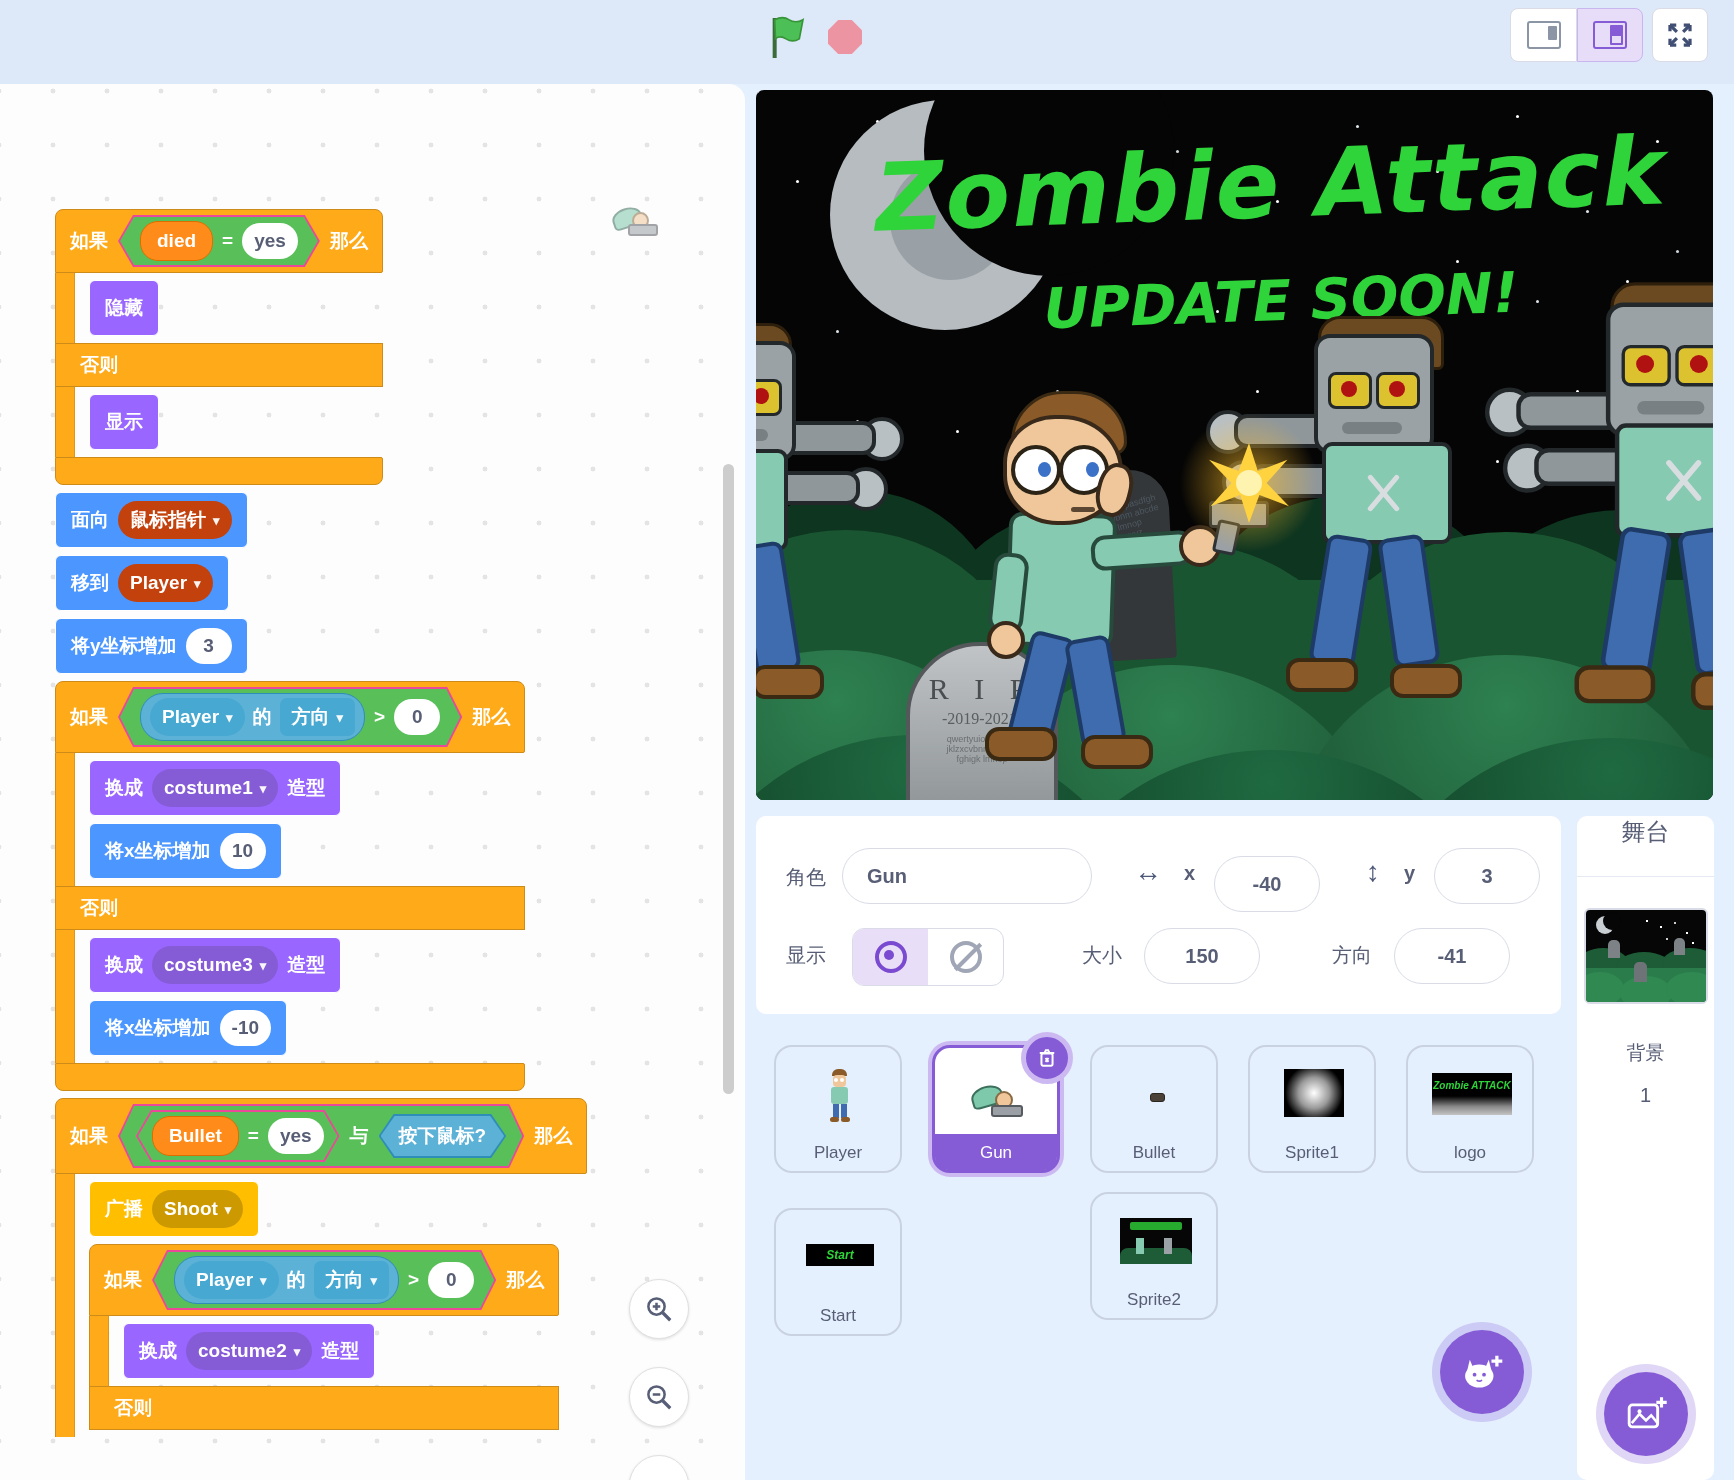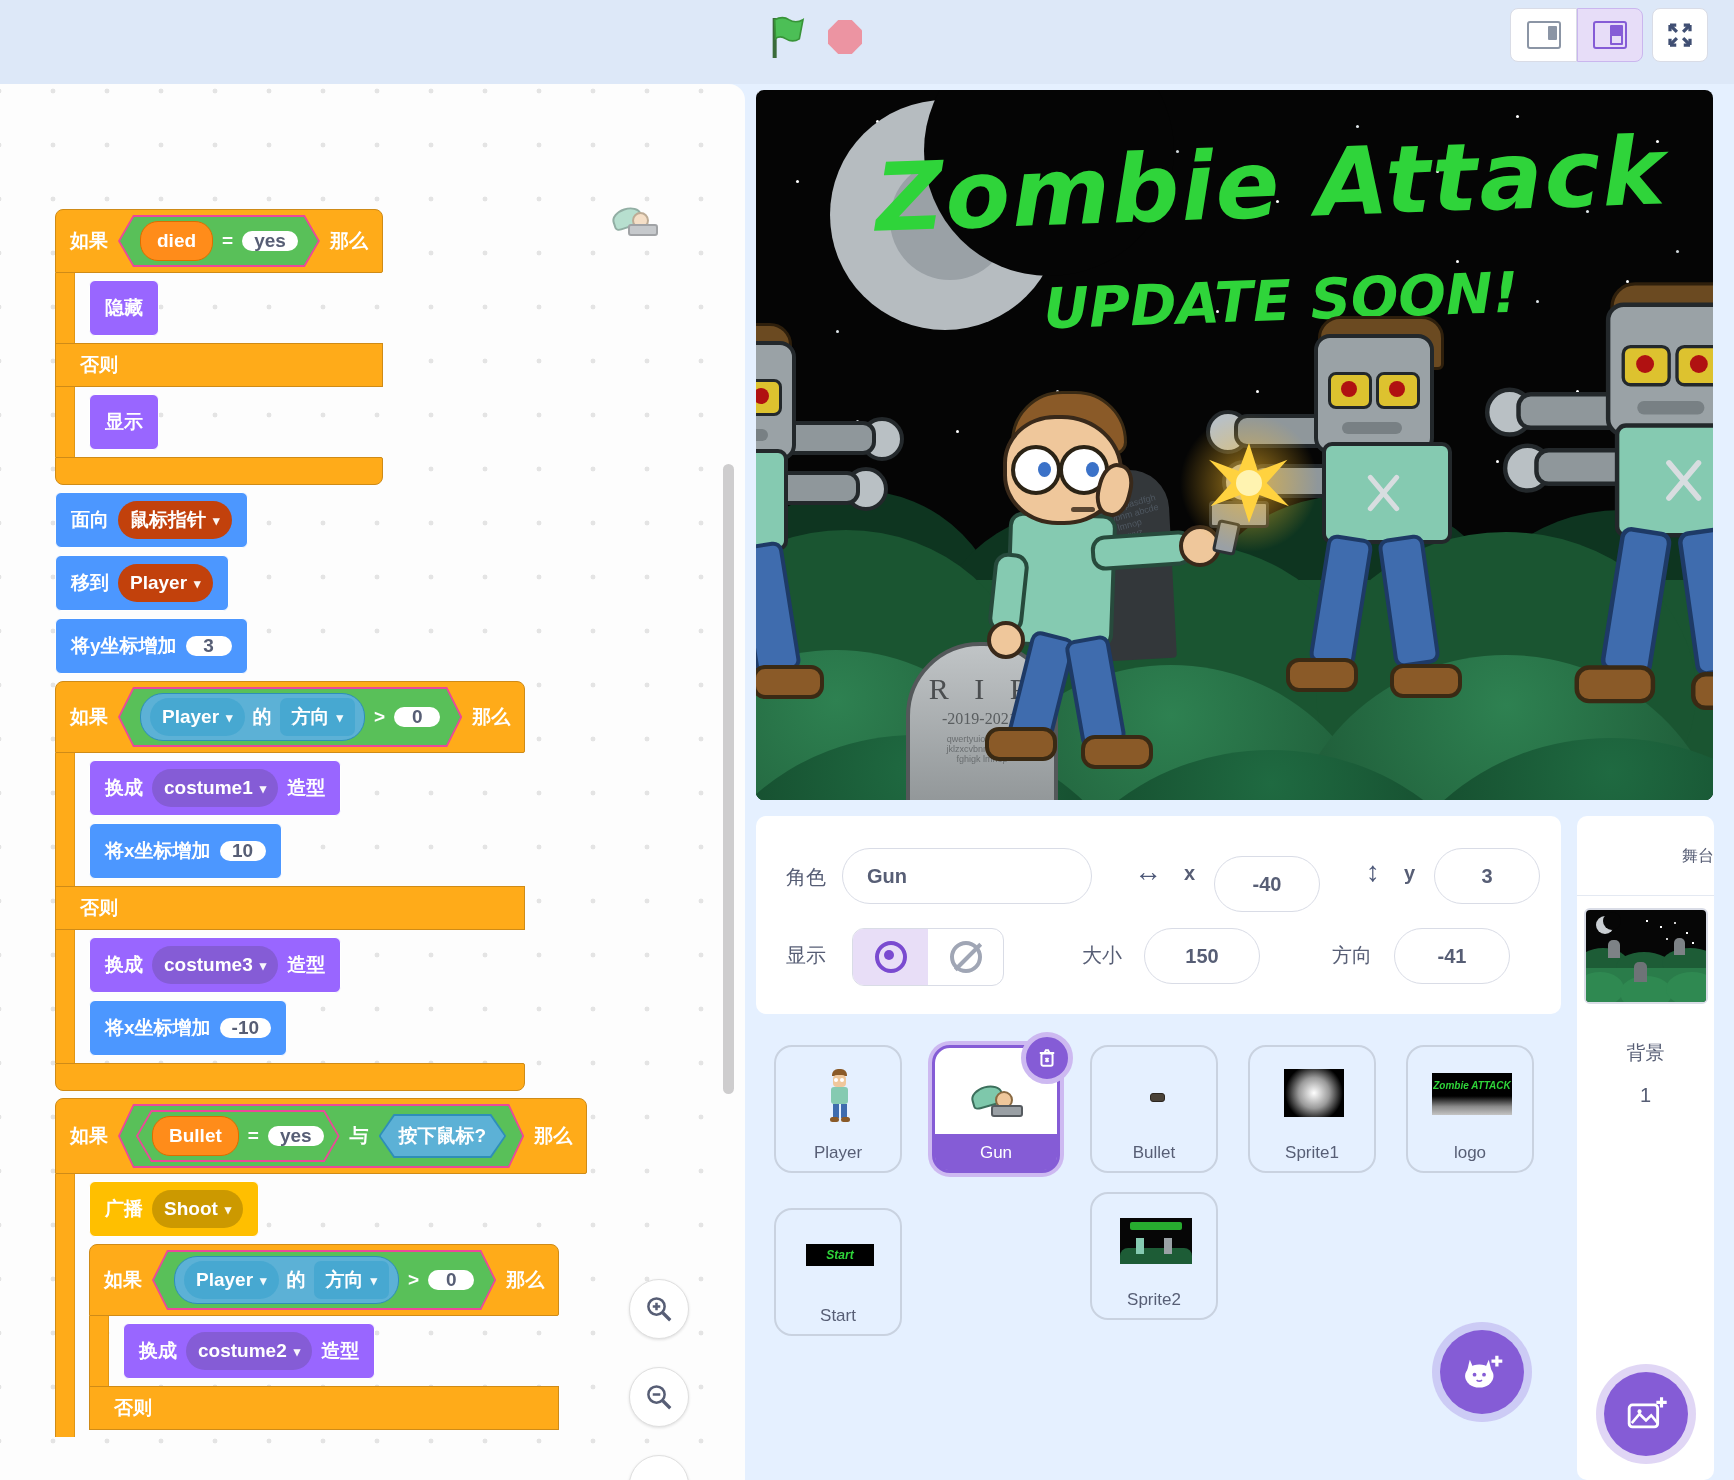--- a/index.html
+++ b/index.html
@@ -44,21 +44,21 @@
            border:1px solid #CC9900;border-bottom:none;border-radius:48px 48px 0 0/19px 19px 0 0}
   .dd{display:inline-flex;align-items:center;height:38px;padding:0 12px;border-radius:19px;color:#fff;cursor:pointer}
   .dd::after{content:"▾";font-size:13px;margin-left:7px;opacity:.95}
   .dd.rect{border-radius:7px}
   .dd.white{background:#fff;color:#575e75}
   .dd.white::after{color:#575e75}
   .dd.m{background:#c2410c}
   .dd.l{background:#855CD6}
   .dd.e{background:#CC9900}
   .dd.s{background:#47A8D1}
-  .oval{background:#fff;color:#575e75;border-radius:18px;min-width:46px;height:20px;display:inline-flex;
+  .oval{background:#fff;color:#575e75;border-radius:18px;min-width:46px;height:36px;display:inline-flex;
         align-items:center;justify-content:center;padding:0 12px;box-sizing:border-box;cursor:text}
   .varoval{background:#FF8C1A;border:1px solid #DB6E00;border-radius:18px;height:38px;display:inline-flex;
            align-items:center;padding:0 16px;cursor:grab}
   .hexw{display:inline-flex;padding:2px;clip-path:polygon(15px 0,calc(100% - 15px) 0,100% 50%,calc(100% - 15px) 100%,15px 100%,0 50%)}
   .hexw.op{background:#ec4899}.hexw.sen{background:#2E8EB8}
   .hex{display:inline-flex;align-items:center;gap:9px;padding:4px 20px;min-height:40px;box-sizing:border-box;
        clip-path:polygon(14px 0,calc(100% - 14px) 0,100% 50%,calc(100% - 14px) 100%,14px 100%,0 50%)}
   .hex.op{background:#59C059}.hex.sen{background:#5CB1D6}
   .rep{background:#5CB1D6;border:1px solid #2E8EB8;border-radius:23px;display:inline-flex;align-items:center;
        gap:8px;padding:4px 9px;cursor:grab}
@@ -162,21 +162,21 @@
   .card.sel .band{position:absolute;left:0;right:0;bottom:0;height:36px;background:#855cd6;border-radius:0 0 13px 13px}
   .card.sel .nm{color:#fff;z-index:2;bottom:7px}
   .trashbadge{position:absolute;right:-16px;top:-16px;width:42px;height:42px;border-radius:50%;background:#855cd6;
               border:5px solid #cdb9f1;display:flex;align-items:center;justify-content:center;cursor:pointer;z-index:3}
   .addbtn{position:absolute;width:84px;height:84px;border-radius:50%;background:#855cd6;
           box-shadow:0 0 0 8px rgba(133,92,214,.25);display:flex;align-items:center;justify-content:center;
           cursor:pointer;z-index:4}
 
   
   .sidepanel{position:absolute;left:1577px;top:816px;width:137px;height:664px;background:#fff;border-radius:10px;z-index:2}
-  .sidetitle{padding-top:30px;text-align:right;font-size:16px;color:#575e75}
+  .sidetitle{text-align:center;font-size:24px;color:#575e75}
   .sidediv{margin-top:28px;border-bottom:1px solid #e4e9f2}
   .bdthumb{position:absolute;left:7px;top:92px;width:120px;height:92px;border:2px solid #d9dce6;border-radius:6px;
            background:#060606;overflow:hidden;cursor:pointer}
   .sidelabel{position:absolute;left:0;right:0;top:224px;text-align:center;font-size:19px;color:#575e75}
   .sidecount{position:absolute;left:0;right:0;top:268px;text-align:center;font-size:20px;color:#575e75}
 
   .minignun-base{position:absolute;background:#9aa0a5;border:2px solid #565b60;border-radius:3px}
   .mg-teal{position:absolute;background:#7ec8ab;border:2px solid #3c6f5c;border-radius:50% 50% 20% 20%}
   .mg-tan{position:absolute;background:#efc79b;border:2px solid #8a6a42;border-radius:50%}
 </style>

